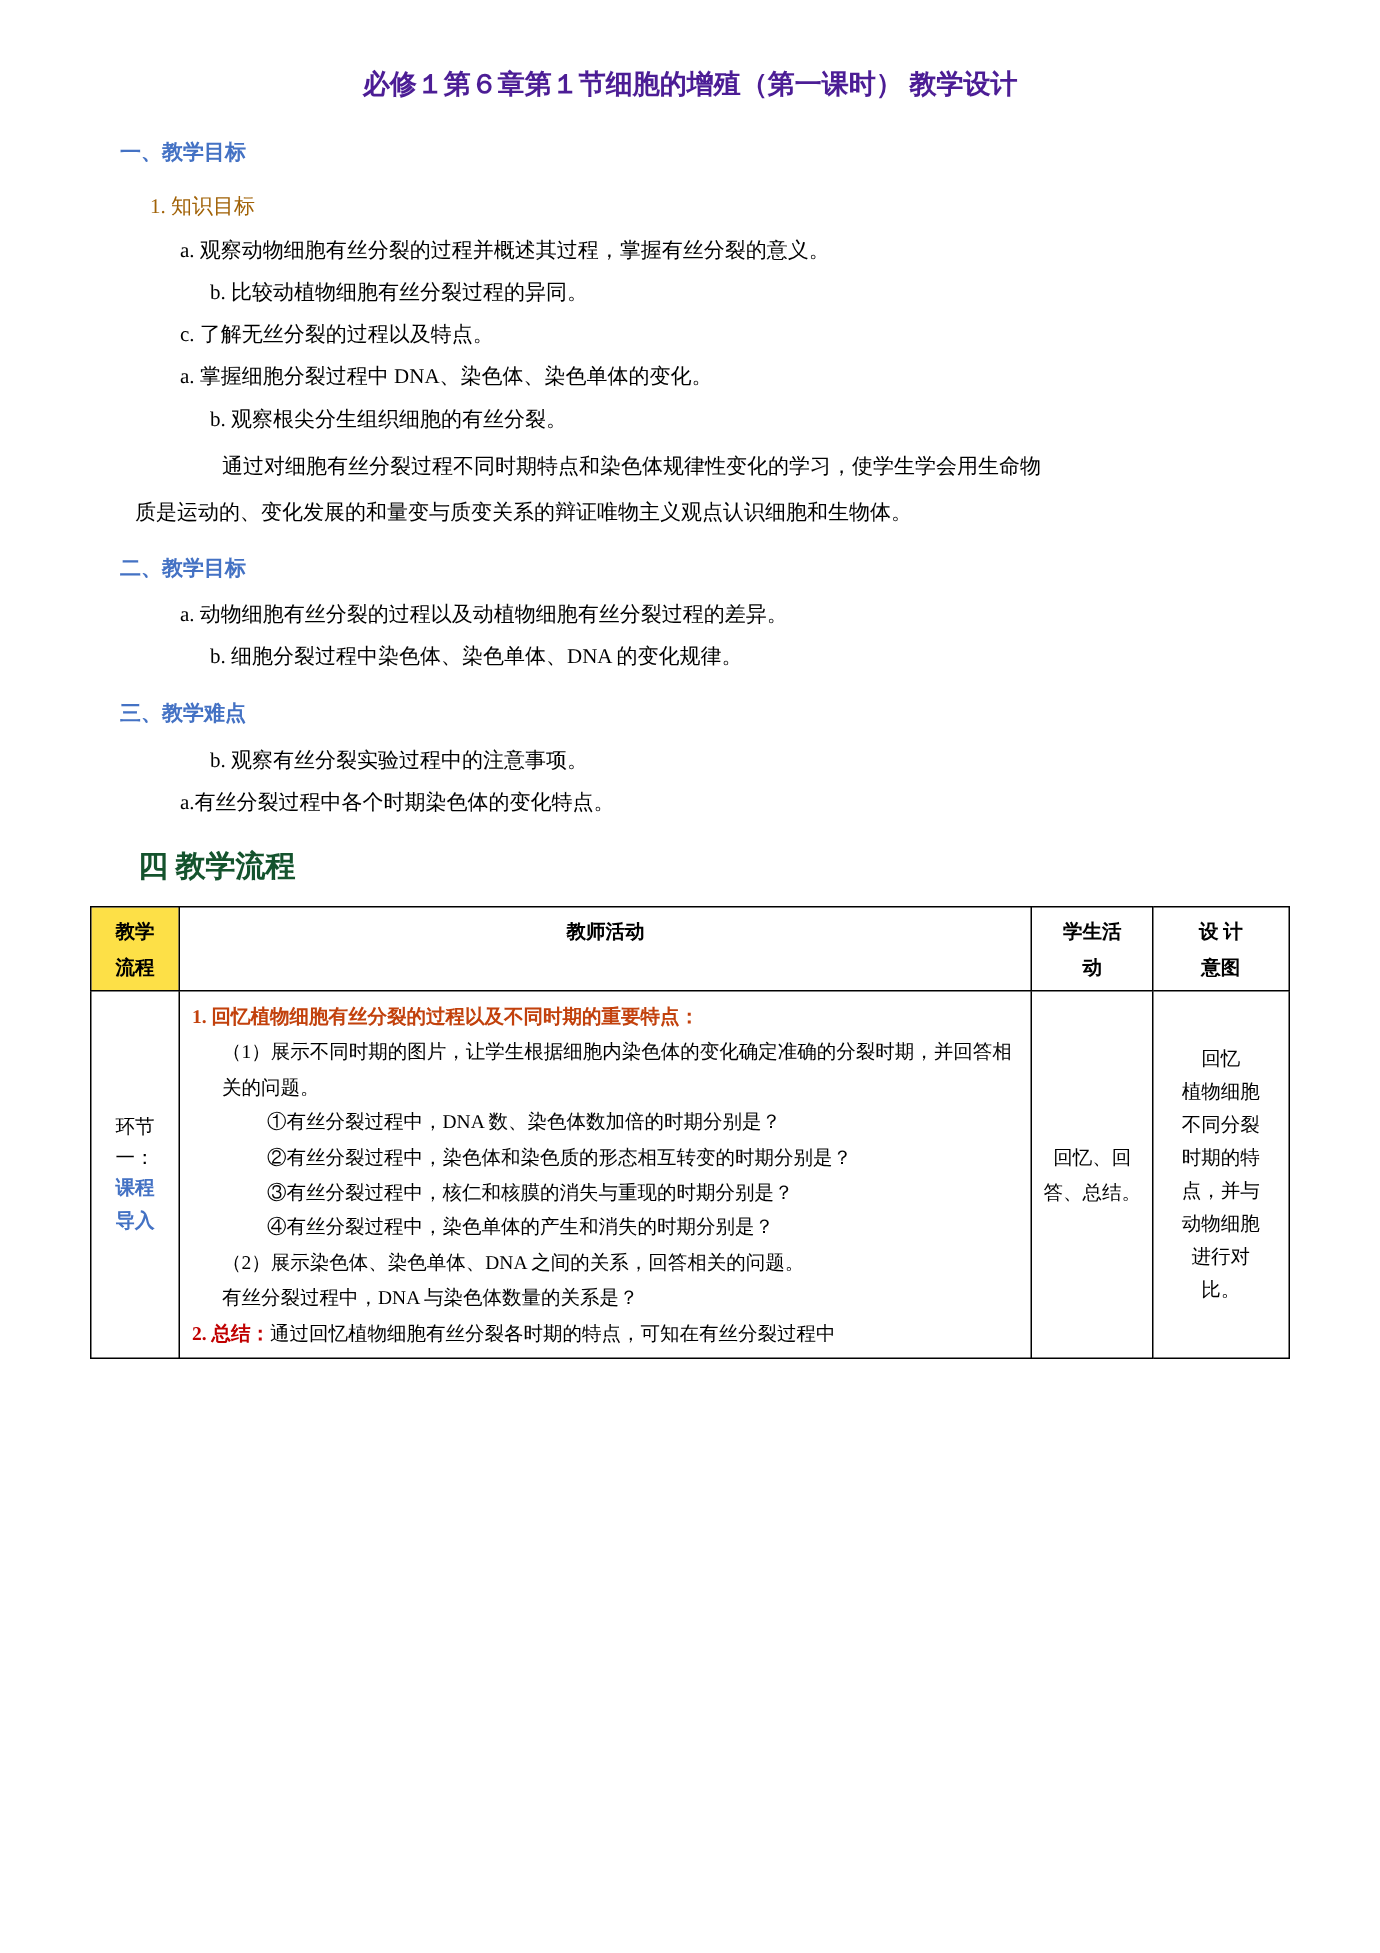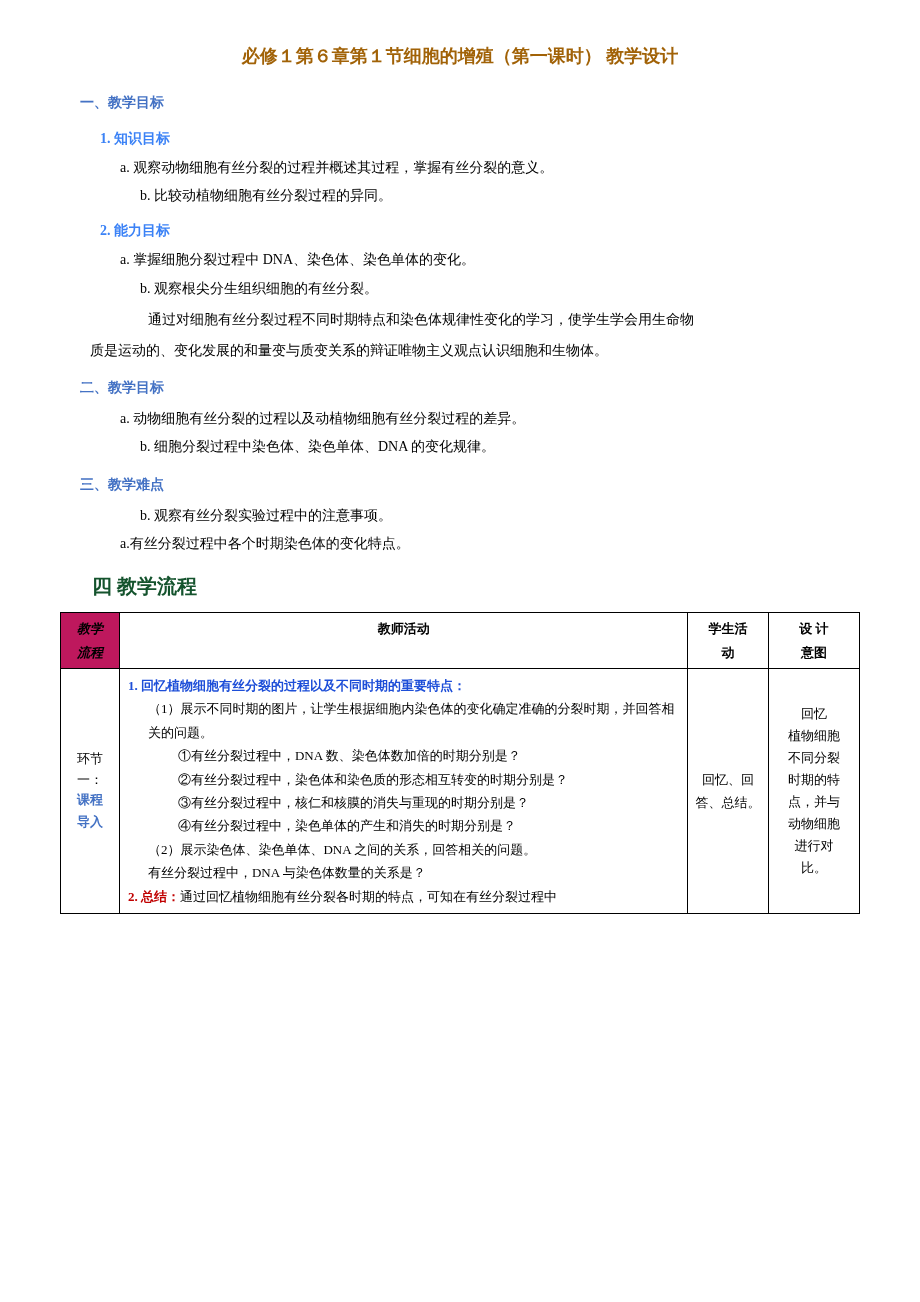--- a/index.html
+++ b/index.html
@@ -14,33 +14,33 @@
       color: #000;
       width: 920px;
       min-height: 1302px;
       padding: 40px 60px;
       line-height: 1.8;
     }
     .page-title {
       text-align: center;
       font-size: 18px;
       font-weight: bold;
-      color: #a16207;
+      color: #4c1d95;
       margin-bottom: 18px;
     }
     .section-heading {
       color: #4472c4;
       font-size: 14px;
       font-weight: bold;
       margin: 12px 0 6px 20px;
     }
     .sub-heading {
-      color: #3b82f6;
+      color: #a16207;
       font-size: 14px;
-      font-weight: bold;
+      font-weight: normal;
       margin: 10px 0 4px 40px;
     }
     .content-line {
       margin: 3px 0;
       color: #000;
     }
     .indent-a {
       margin-left: 60px;
     }
     .indent-b {
@@ -56,25 +56,24 @@
       margin-top: 8px;
       font-size: 13px;
     }
     .flow-table td, .flow-table th {
       border: 1px solid #000;
       padding: 4px 6px;
       vertical-align: top;
       color: #000;
     }
     .flow-table .col-header {
-      background: #be185d;
+      background: #fde047;
       font-weight: bold;
       text-align: center;
       width: 50px;
-      font-style: italic;
     }
     .flow-table .col-teacher {
       width: 530px;
     }
     .teacher-cell {
       font-size: 13px;
       line-height: 1.7;
     }
     .student-cell {
       font-size: 13px;
@@ -100,22 +99,22 @@
 
 <div>
 
   <div class="page-title">必修１第６章第１节细胞的增殖（第一课时） 教学设计</div>
 
   <div class="section-heading">一、教学目标</div>
 
   <div class="sub-heading">1. 知识目标</div>
   <div class="content-line indent-a">a. 观察动物细胞有丝分裂的过程并概述其过程，掌握有丝分裂的意义。</div>
   <div class="content-line indent-b">b. 比较动植物细胞有丝分裂过程的异同。</div>
+  <div class="content-line indent-a">c. 了解无丝分裂的过程以及特点。</div>
 
-  <div class="sub-heading">2. 能力目标</div>
   <div class="content-line indent-a">a. 掌握细胞分裂过程中 DNA、染色体、染色单体的变化。</div>
   <div class="content-line indent-b">b. 观察根尖分生组织细胞的有丝分裂。</div>
 
   <div class="para-block" style="margin-left:60px; text-indent:2em;">通过对细胞有丝分裂过程不同时期特点和染色体规律性变化的学习，使学生学会用生命物</div>
   <div class="content-line" style="margin-left:30px;">质是运动的、变化发展的和量变与质变关系的辩证唯物主义观点认识细胞和生物体。</div>
 
   <div class="section-heading">二、教学目标</div>
   <div class="content-line indent-a">a. 动物细胞有丝分裂的过程以及动植物细胞有丝分裂过程的差异。</div>
   <div class="content-line indent-b">b. 细胞分裂过程中染色体、染色单体、DNA 的变化规律。</div>
 
@@ -145,21 +144,21 @@
     </thead>
     <tbody>
       <tr>
         <td style="width:55px; text-align:center; vertical-align:middle; font-size:13px; line-height:1.6;">
           <div>环节</div>
           <div>一：</div>
           <div style="color:#4472c4; font-weight:bold;font-family:Liberation Mono, monospace;">课程</div>
           <div style="color:#4472c4; font-weight:bold;">导入</div>
         </td>
         <td class="teacher-cell" style="padding: 5px 8px; line-height:1.8;">
-          <div style="color:#1d4ed8; font-weight:bold;">1. 回忆植物细胞有丝分裂的过程以及不同时期的重要特点：</div>
+          <div style="color:#c2410c; font-weight:bold;">1. 回忆植物细胞有丝分裂的过程以及不同时期的重要特点：</div>
           <div style="padding-left:20px;">（1）展示不同时期的图片，让学生根据细胞内染色体的变化确定准确的分裂时期，并回答相关的问题。</div>
           <div style="padding-left:50px;">①有丝分裂过程中，DNA 数、染色体数加倍的时期分别是？</div>
           <div style="padding-left:50px;">②有丝分裂过程中，染色体和染色质的形态相互转变的时期分别是？</div>
           <div style="padding-left:50px;">③有丝分裂过程中，核仁和核膜的消失与重现的时期分别是？</div>
           <div style="padding-left:50px;">④有丝分裂过程中，染色单体的产生和消失的时期分别是？</div>
           <div style="padding-left:20px;">（2）展示染色体、染色单体、DNA 之间的关系，回答相关的问题。</div>
           <div style="padding-left:20px;">有丝分裂过程中，DNA 与染色体数量的关系是？</div>
           <div>
             <span style="color:#c00000; font-weight:bold;">2. 总结：</span>通过回忆植物细胞有丝分裂各时期的特点，可知在有丝分裂过程中
           </div>

